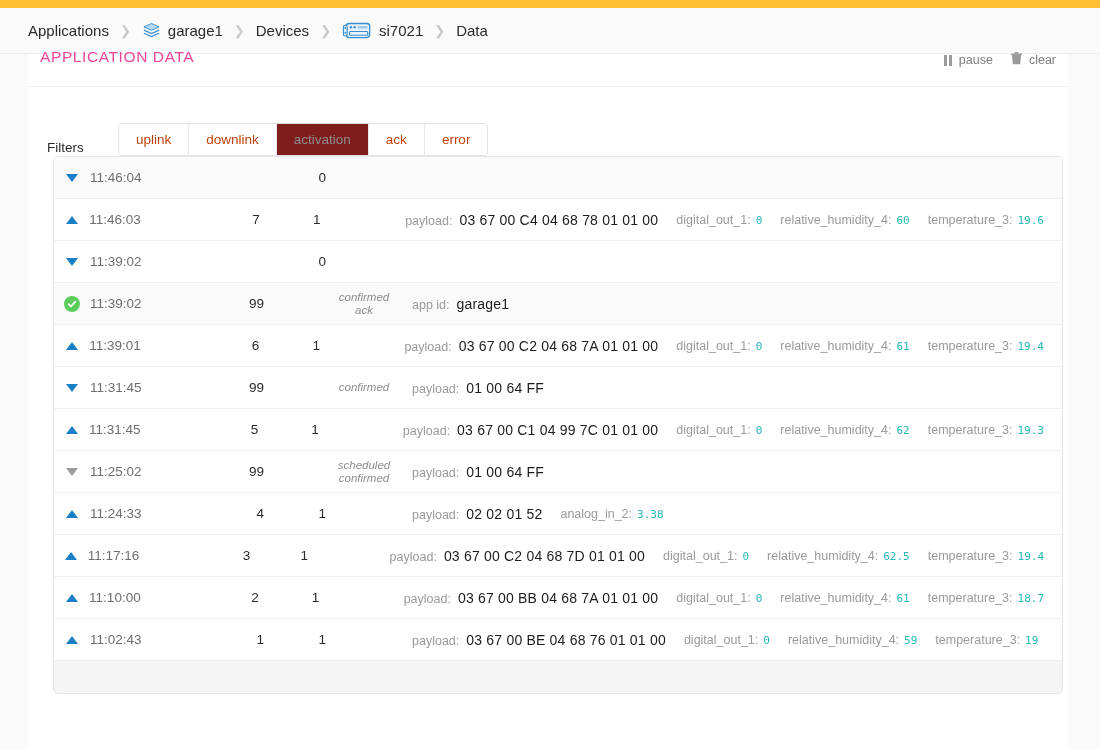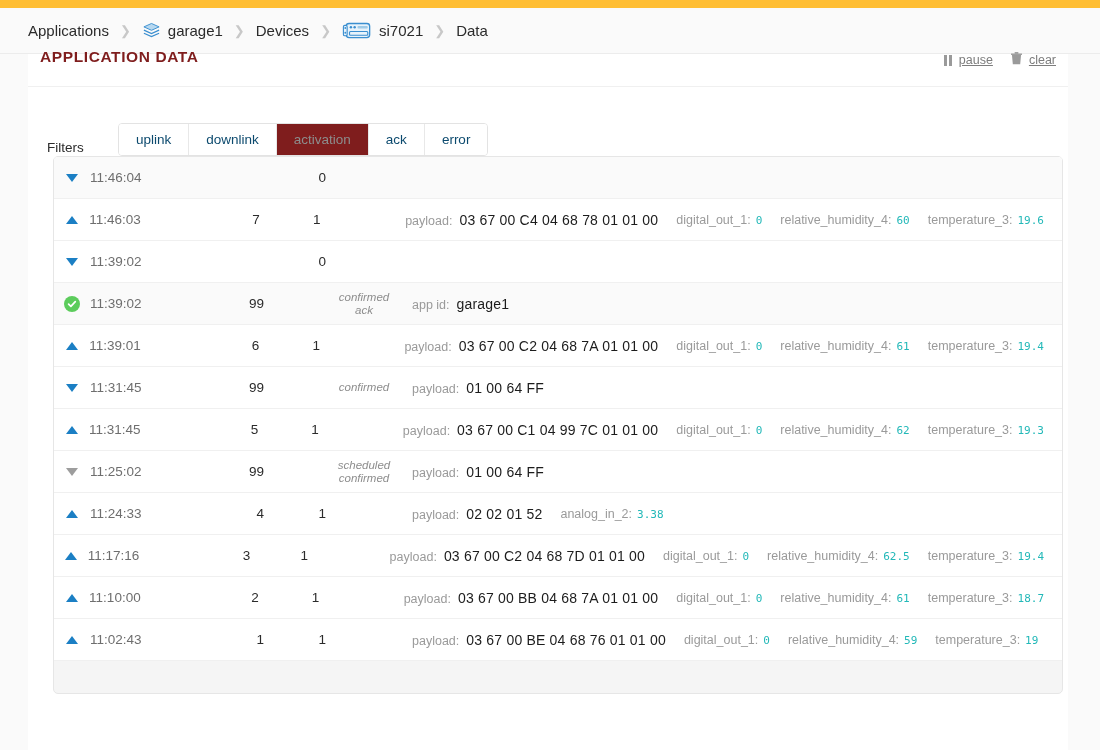--- a/index.html
+++ b/index.html
@@ -38,53 +38,53 @@
     background: #ffffff;
   }
   .panel-head {
     height: 33px;
     border-bottom: 1px solid #f0f0f0;
     display: flex; align-items: flex-start;
     justify-content: space-between;
     padding: 0 12px 0 12px;
   }
   .panel-title {
-    color: #7f1d1d;
+    color: #ec4899;
     font-size: 15.5px;
-    font-weight: bold;
+    font-weight: normal;
     letter-spacing: .6px;
     margin-top: -6px;
   }
   .head-actions { display: flex; align-items: center; gap: 18px; margin-top: -2px; }
   .head-action {
     display: flex; align-items: center; gap: 7px;
     font-size: 12.5px; color: #7d7d7d;
     cursor: pointer;
   }
-  .head-action .lbl { text-decoration: underline; }
+  .head-action .lbl { }
   .ico-pause { display: inline-flex; gap: 2px; }
   .ico-pause i { display:block; width:3px; height:11px; background:#9a9a9a; }
 
   
   .filters-row {
     display: flex; align-items: center;
     padding: 36px 0 0 19px;
   }
   .filters-label { font-size: 13.5px; color: #2b2b2b; width: 71px; margin-top: 15px; }
   .btn-group {
     display: flex;
     border: 1px solid #e3e3e3;
     border-radius: 4px;
     overflow: hidden;
     background: #fff;
   }
   .fbtn {
     padding: 8px 17px;
     font-size: 13.5px;
-    color: #0c4a6e;
+    color: #c2410c;
     background: #fff;
     border-right: 1px solid #e8e8e8;
     cursor: pointer; white-space: nowrap;
   }
   .fbtn:last-child { border-right: none; }
   .fbtn.disabled { color: #8d8d8d; background: #7f1d1d; cursor: default; }
 
   
   .tbl-head {
     display: flex;

